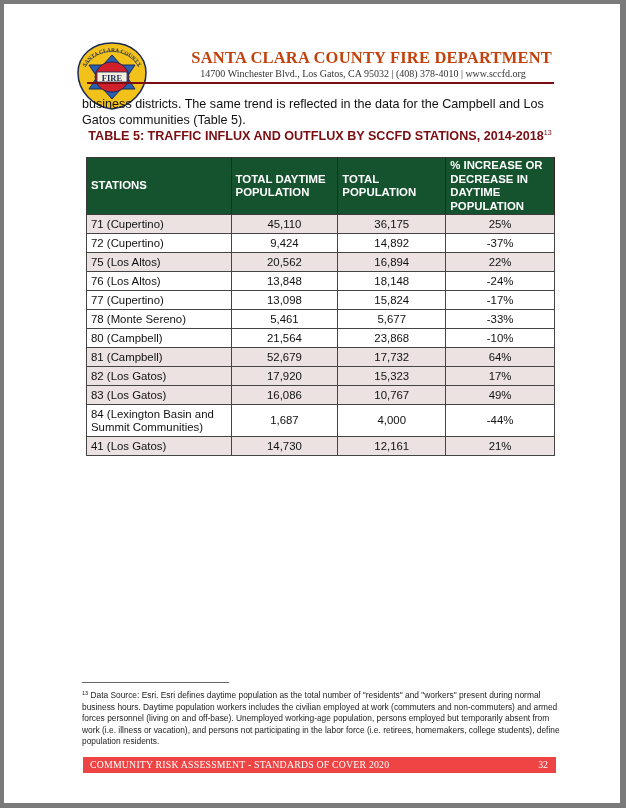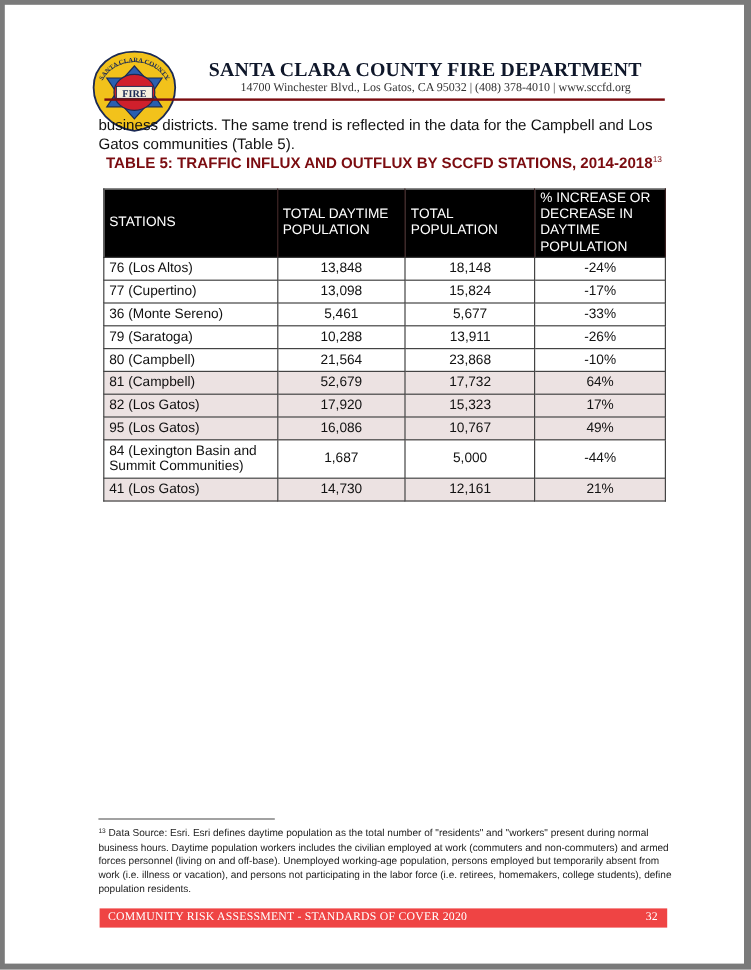--- a/index.html
+++ b/index.html
@@ -7,44 +7,44 @@
     width: 626px; height: 808px; background: #7a7a7a;
     position: relative; overflow: hidden;
     font-family: "Liberation Sans", sans-serif;
   }
   .page {
     position: absolute; left: 4px; top: 4px; width: 616px; height: 799px;
     background: #ffffff;
   }
   .logo { position: absolute; left: 71px; top: 37px; width: 74px; height: 70px; }
   .org-name {
-    position: absolute; left: 170px; top: 44px; width: 378px; text-align: left;
+    position: absolute; left: 170px; top: 44px; width: 378px; text-align: right;
     font-family: "Liberation Serif", serif; font-weight: bold; font-size: 16.5px;
-    color: #0f172a; letter-spacing: 0.2px; white-space: nowrap;
+    color: #c2410c; letter-spacing: 0.2px; white-space: nowrap;
   }
   .org-addr {
     position: absolute; left: 170px; top: 64px; width: 378px; text-align: center;
     font-family: "Liberation Serif", serif; font-size: 10px; color: #333; white-space: nowrap;
   }
   .head-rule { position: absolute; left: 83px; top: 78px; width: 467px; height: 2px; background: #7b0c10; }
   .intro {
     position: absolute; left: 78px; top: 92px; width: 480px;
     font-size: 12.6px; line-height: 16px; color: #111;
   }
   .table-title {
     position: absolute; left: 82px; top: 125px; width: 468px; text-align: center;
     font-weight: bold; font-size: 12.6px; color: #7b0c10; white-space: nowrap;
   }
   .table-title sup { font-size: 7px; font-weight: normal; vertical-align: 5px; }
   table.data {
     position: absolute; left: 82px; top: 153px; width: 469px;
     border-collapse: collapse; font-size: 11.4px; color: #111;
   }
   table.data th {
-    background: #000000; color: #fff; text-align: left; font-weight: normal;
+    background: #14532d; color: #fff; text-align: left; font-weight: bold;
     font-size: 11.4px; line-height: 13.5px; padding: 1px 4px; border: 1px solid #3a3a3a;
     border-right: 1.5px solid #3a2020; height: 52px; vertical-align: middle;
   }
   table.data td {
     border: 1px solid #444; padding: 0 4px; height: 18px; line-height: 15px;
   }
   table.data td.num { text-align: center; }
   table.data tr.shaded td { background: #ece2e2; }
   table.data tr.tall td { height: 31px; line-height: 13px; }
   col.c1 { width: 145px; } col.c2 { width: 107px; } col.c3 { width: 108px; } col.c4 { width: 109px; }
@@ -99,72 +99,84 @@
       </colgroup>
     <thead>
       <tr>
         <th>STATIONS</th>
         <th>TOTAL DAYTIME POPULATION</th>
         <th>TOTAL POPULATION</th>
         <th>% INCREASE OR DECREASE IN DAYTIME POPULATION</th>
       </tr>
     </thead>
     <tbody id="tbody">
+        <tr class="shaded">
+          <td>71 (Cupertino)</td>
+          <td class="num">45,110</td>
+          <td class="num">36,175</td>
+          <td class="num">25%</td>
+        </tr>
+        <tr>
+          <td>72 (Cupertino)</td>
+          <td class="num">9,424</td>
+          <td class="num">14,892</td>
+          <td class="num">-37%</td>
+        </tr>
+        <tr class="shaded">
+          <td>75 (Los Altos)</td>
+          <td class="num">20,562</td>
+          <td class="num">16,894</td>
+          <td class="num">22%</td>
+        </tr>
         <tr>
           <td>76 (Los Altos)</td>
           <td class="num">13,848</td>
           <td class="num">18,148</td>
           <td class="num">-24%</td>
         </tr>
         <tr>
           <td>77 (Cupertino)</td>
           <td class="num">13,098</td>
           <td class="num">15,824</td>
           <td class="num">-17%</td>
         </tr>
         <tr>
-          <td>36 (Monte Sereno)</td>
+          <td>78 (Monte Sereno)</td>
           <td class="num">5,461</td>
           <td class="num">5,677</td>
           <td class="num">-33%</td>
-        </tr>
-        <tr>
-          <td>79 (Saratoga)</td>
-          <td class="num">10,288</td>
-          <td class="num">13,911</td>
-          <td class="num">-26%</td>
         </tr>
         <tr>
           <td>80 (Campbell)</td>
           <td class="num">21,564</td>
           <td class="num">23,868</td>
           <td class="num">-10%</td>
         </tr>
         <tr class="shaded">
           <td>81 (Campbell)</td>
           <td class="num">52,679</td>
           <td class="num">17,732</td>
           <td class="num">64%</td>
         </tr>
         <tr class="shaded">
           <td>82 (Los Gatos)</td>
           <td class="num">17,920</td>
           <td class="num">15,323</td>
           <td class="num">17%</td>
         </tr>
         <tr class="shaded">
-          <td>95 (Los Gatos)</td>
+          <td>83 (Los Gatos)</td>
           <td class="num">16,086</td>
           <td class="num">10,767</td>
           <td class="num">49%</td>
         </tr>
         <tr class="tall">
           <td>84 (Lexington Basin and Summit Communities)</td>
           <td class="num">1,687</td>
-          <td class="num">5,000</td>
+          <td class="num">4,000</td>
           <td class="num">-44%</td>
         </tr>
         <tr class="shaded">
           <td>41 (Los Gatos)</td>
           <td class="num">14,730</td>
           <td class="num">12,161</td>
           <td class="num">21%</td>
         </tr>
       </tbody>
   </table>

